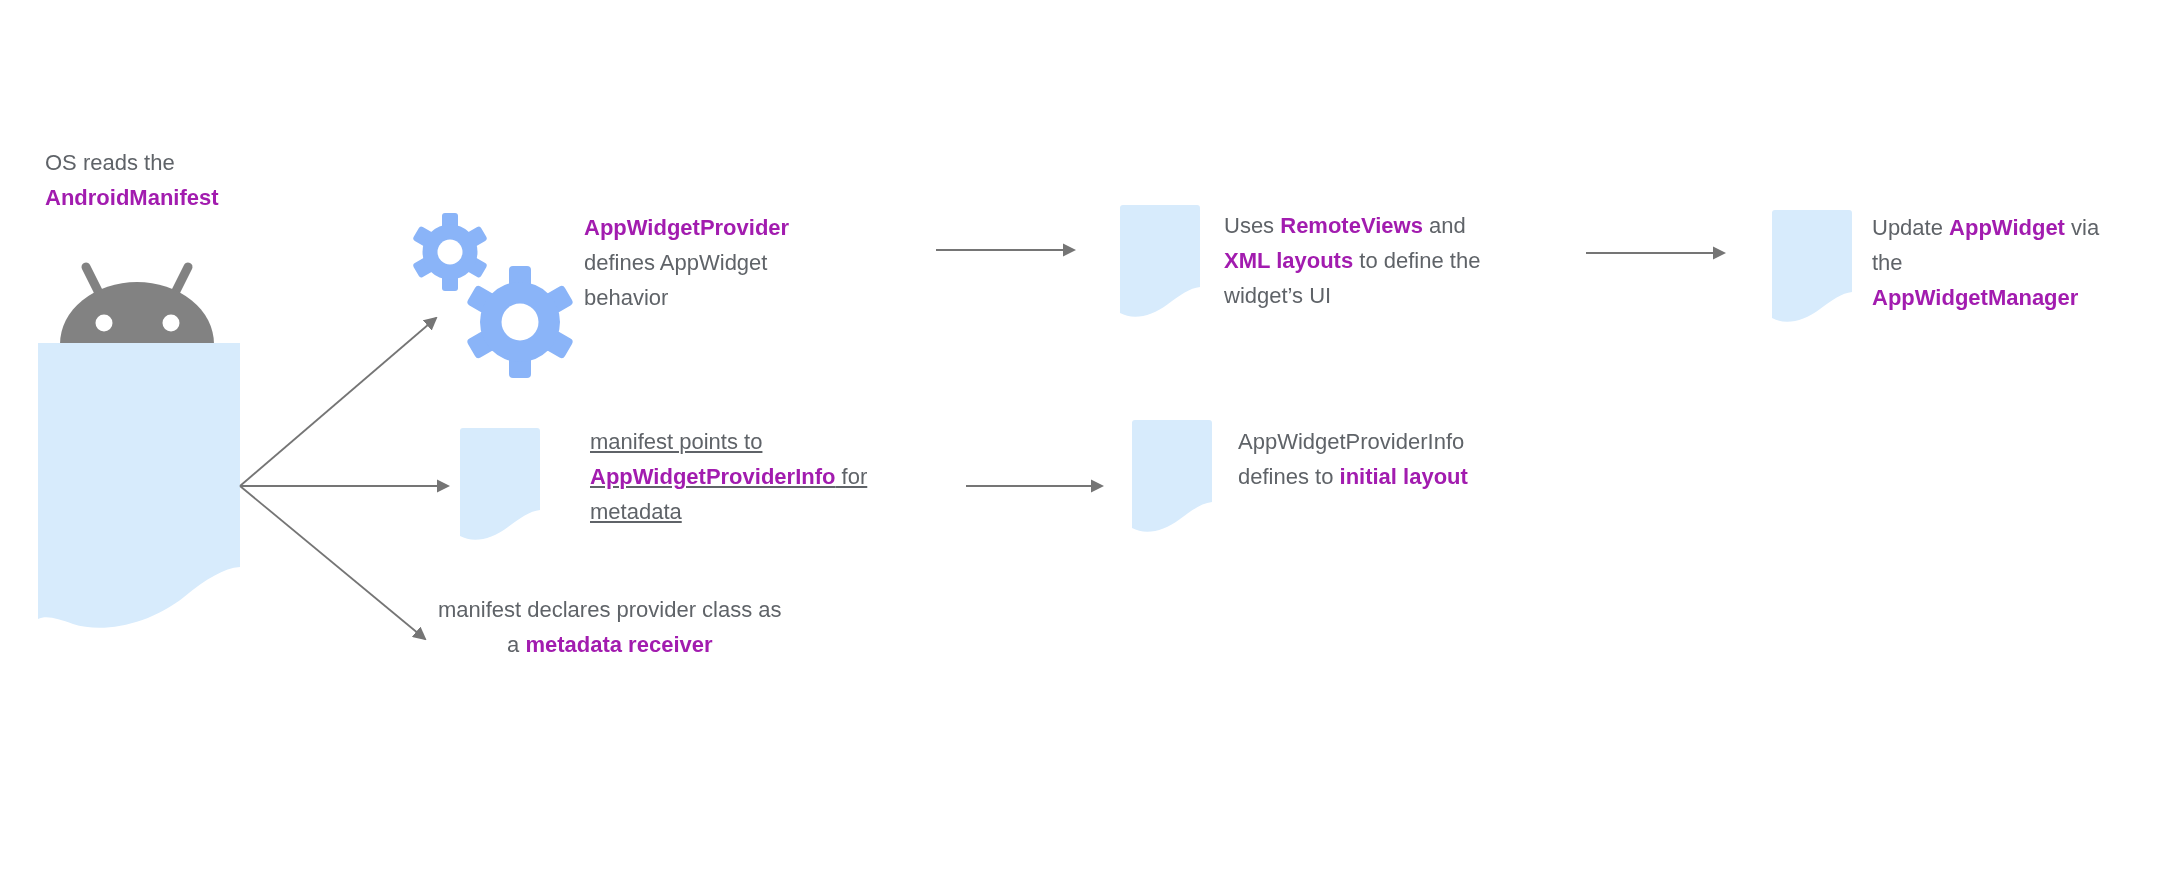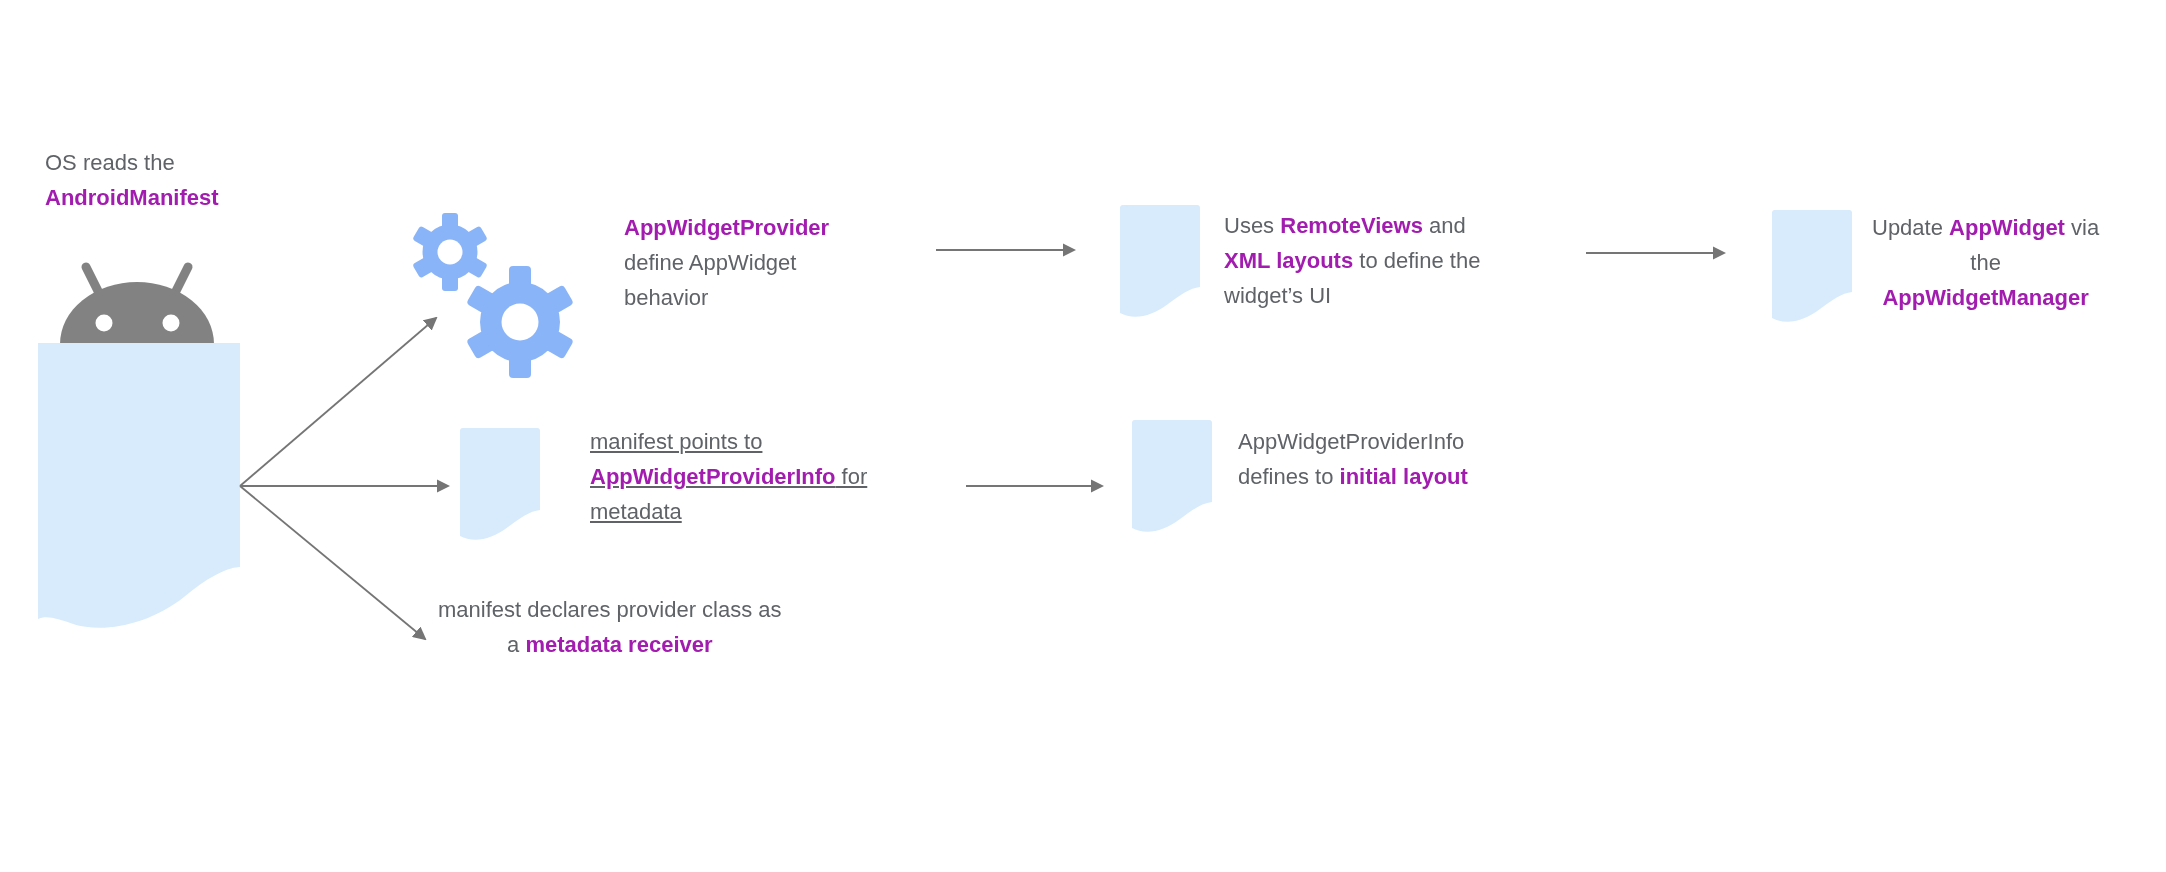--- a/index.html
+++ b/index.html
@@ -87,33 +87,33 @@
     <use href="#doc-shape" x="1772" y="210" fill="#D7EBFC"></use>
     <use href="#doc-shape" x="460" y="428" fill="#D7EBFC"></use>
     <use href="#doc-shape" x="1132" y="420" fill="#D7EBFC"></use>
   </svg>
 
   <div class="txt" style="left:45px;top:112px;margin-top:33px;">
     <span>OS reads the</span><br>
     <span class="lk">AndroidManifest</span>
   </div>
 
-  <div class="txt" style="left:624px;top:210px;">
+  <div class="txt" style="left:584px;top:210px;">
     <span class="lk">AppWidgetProvider</span><br>
-    <span>define AppWidget</span><br>
+    <span>defines AppWidget</span><br>
     <span>behavior</span>
   </div>
 
   <div class="txt" style="left:1224px;top:208px;">
     <span>Uses </span><span class="lk">RemoteViews</span><span> and</span><br>
     <span class="lk">XML layouts</span><span> to define the</span><br>
     <span>widget’s UI</span>
   </div>
 
-  <div class="txt" style="left:1872px;top:210px;text-align:center;">
+  <div class="txt" style="left:1872px;top:210px;">
     <span>Update </span><span class="lk">AppWidget</span><span> via</span><br>
     <span>the</span><br>
     <span class="lk">AppWidgetManager</span>
   </div>
 
   <div class="txt" style="left:590px;top:424px;text-decoration:underline;">
     <span>manifest points to</span><br>
     <span class="lk">AppWidgetProviderInfo</span><span> for</span><br>
     <span>metadata</span>
   </div>

